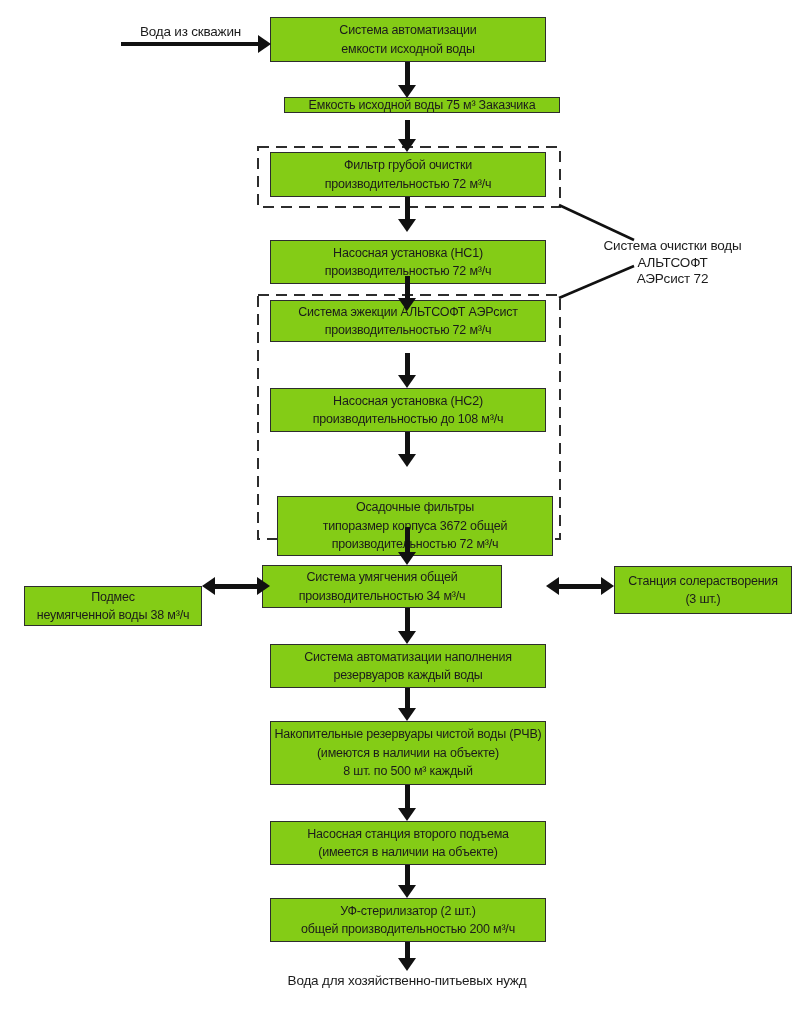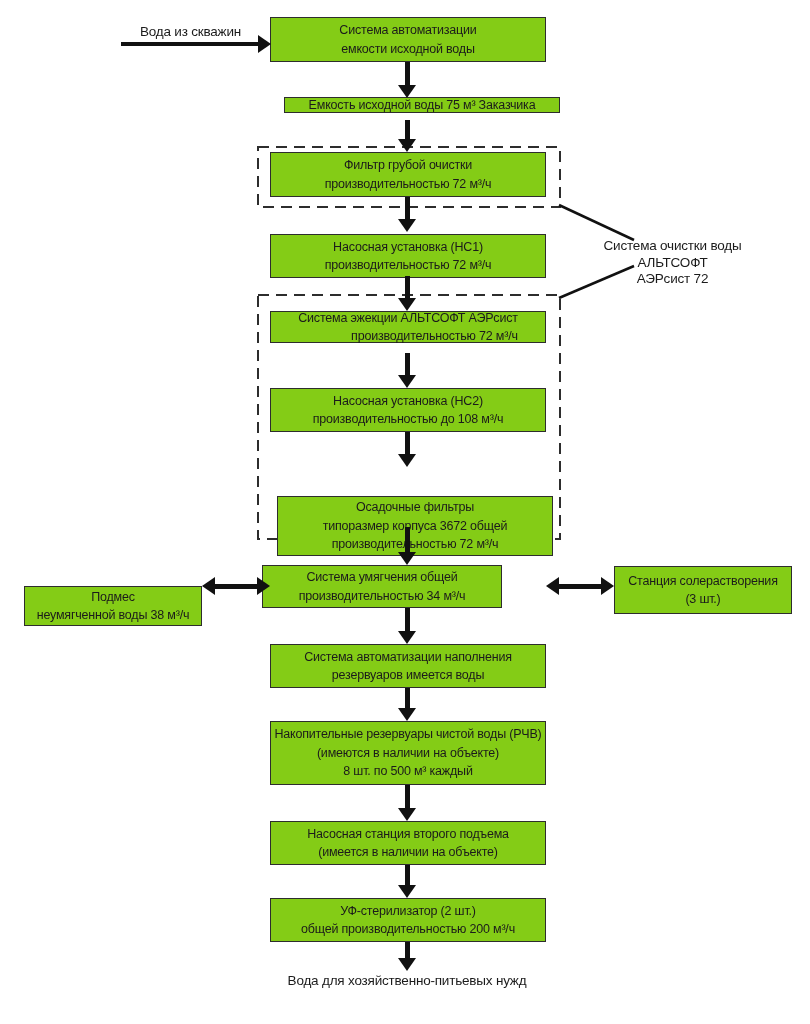--- a/index.html
+++ b/index.html
@@ -78,44 +78,44 @@
   </div>
 
   <div class="node" style="left:270px;top:17px;width:276px;height:45px;">Система автоматизации
 емкости исходной воды</div>
 
   <div class="node" style="left:270px;top:97px;width:276px;height:16px;margin-left:14px;">Емкость исходной воды 75 м³ Заказчика</div>
 
   <div class="node" style="left:270px;top:152px;width:276px;height:45px;">Фильтр грубой очистки
 производительностью 72 м³/ч</div>
 
-  <div class="node" style="left:270px;top:234px;width:276px;height:44px;">Насосная установка (НС1)
+  <div class="node" style="left:270px;top:240px;width:276px;height:44px;">Насосная установка (НС1)
 производительностью 72 м³/ч</div>
 
-  <div class="node" style="left:270px;top:311px;width:276px;height:32px;text-align:right;">Система эжекции АЛЬТСОФТ АЭРсист
+  <div class="node" style="left:270px;top:300px;width:276px;height:42px;">Система эжекции АЛЬТСОФТ АЭРсист
 производительностью 72 м³/ч</div>
 
   <div class="node" style="left:270px;top:388px;width:276px;height:44px;">Насосная установка (НС2)
 производительностью до 108 м³/ч</div>
 
   <div class="node" style="left:277px;top:467px;width:276px;height:60px;margin-top:29px;">Осадочные фильтры
 типоразмер корпуса 3672 общей
 производительностью 72 м³/ч</div>
 
   <div class="node" style="left:262px;top:565px;width:240px;height:43px;">Система умягчения общей
 производительностью 34 м³/ч</div>
 
   <div class="node" style="left:24px;top:586px;width:178px;height:40px;">Подмес
 неумягченной воды 38 м³/ч</div>
 
   <div class="node" style="left:614px;top:566px;width:178px;height:48px;">Станция солерастворения
 (3 шт.)</div>
 
   <div class="node" style="left:270px;top:644px;width:276px;height:44px;">Система автоматизации наполнения
-резервуаров имеется воды</div>
+резервуаров каждый воды</div>
 
   <div class="node" style="left:270px;top:721px;width:276px;height:64px;">Накопительные резервуары чистой воды (РЧВ)
 (имеются в наличии на объекте)
 8 шт. по 500 м³ каждый</div>
 
   <div class="node" style="left:270px;top:821px;width:276px;height:44px;">Насосная станция второго подъема
 (имеется в наличии на объекте)</div>
 
   <div class="node" style="left:270px;top:898px;width:276px;height:44px;">УФ-стерилизатор (2 шт.)
 общей производительностью 200 м³/ч</div>

